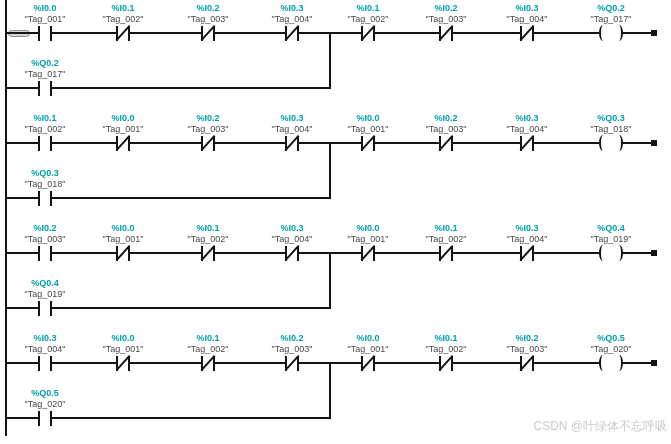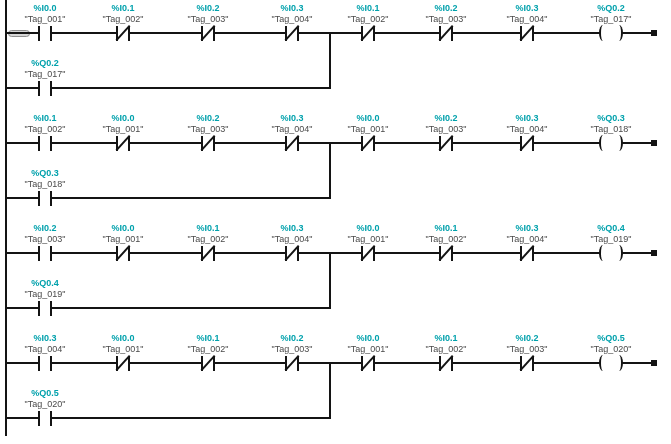--- a/index.html
+++ b/index.html
@@ -395,13 +395,14 @@
           <div class="labels" style="left: 0px; top: 388px;">
             <div class="addr">%Q0.5</div>
             <div class="tag">"Tag_020"</div>
           </div>
           <div class="gap" style="left: 40px; top: 415px; width: 10px; height: 6px;"></div>
           <div class="bar" style="left: 38px; top: 411px;"></div>
           <div class="bar" style="left: 50px; top: 411px;"></div>
         </div>
       </div>
     </div>
+  <div id="watermark">CSDN @叶绿体不忘呼吸</div>
 </div>
 
 </body></html>

